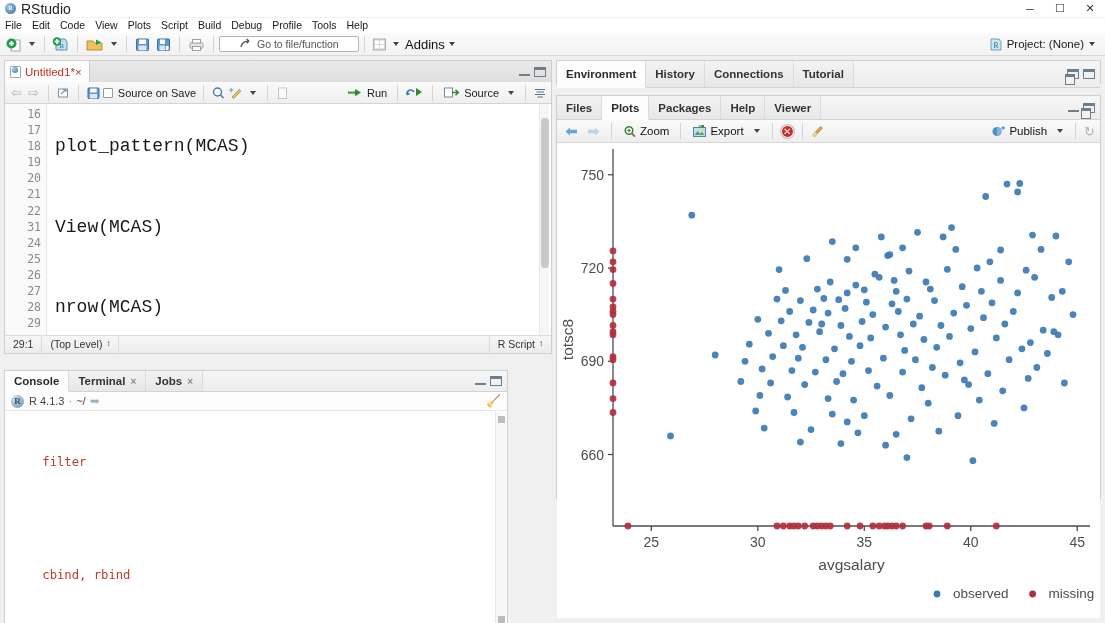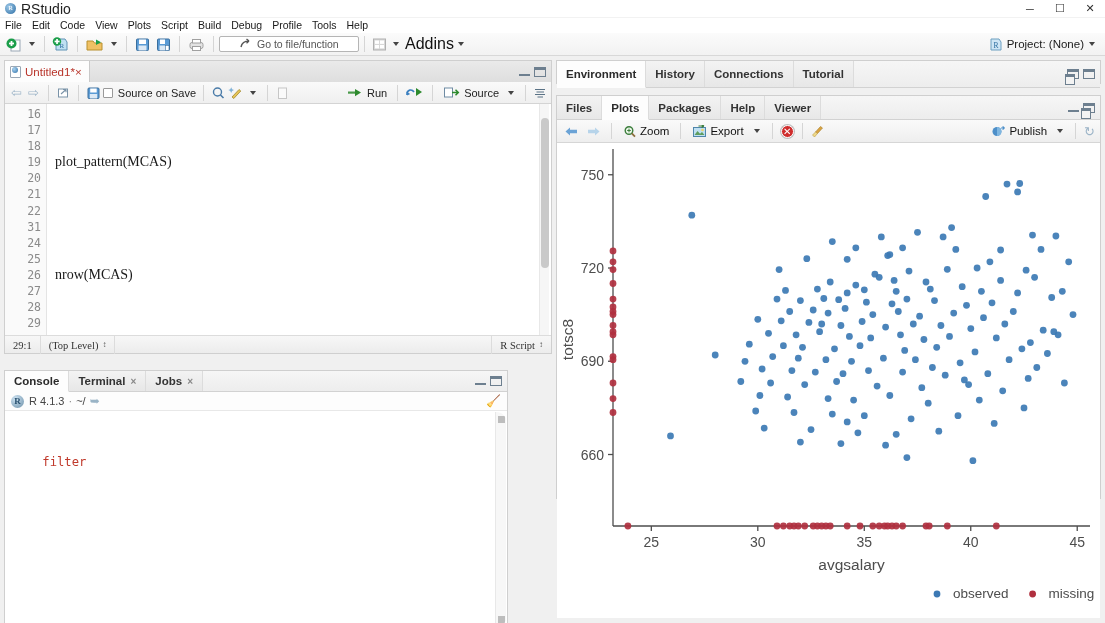--- a/index.html
+++ b/index.html
@@ -53,21 +53,21 @@
   }
   .tbsep { width: 1px; height: 16px; background: #d5d5d5; margin: 0 5px; }
   .tbtn { display: flex; align-items: center; height: 20px; padding: 0 2px; cursor: default; }
   .caret { width: 0; height: 0; border-left: 3.5px solid transparent; border-right: 3.5px solid transparent;
            border-top: 4px solid #444; margin: 0 4px; }
   .gotofile {
     width: 140px; height: 16px; border: 1px solid #b5b5b5; background: #fff;
     border-radius: 2px; display: flex; align-items: center; padding-left: 19px;
     font-size: 10.5px; color: #555;
   }
-  .addins-label { font-size: 16px; color: #111; margin-left: 2px; }
+  .addins-label { font-size: 13px; color: #111; margin-left: 2px; }
   .project-box { margin-left: auto; display: flex; align-items: center; padding-right: 6px; font-size: 11.5px; }
 
   
   .pane { position: absolute; background: #fff; border: 1px solid #cfcfcf; }
   .paneheader {
     height: 21px; background: linear-gradient(#f6f6f6, #ededed);
     border-bottom: 1px solid #d2d2d2; display: flex; align-items: stretch;
     position: relative;
   }
   .tab {
@@ -110,28 +110,28 @@
   .editorbody {
     position: absolute; left: 0; top: 43px; right: 0; bottom: 18px; background: #fff; overflow: hidden;
     display: flex;
   }
   .gutter {
     width: 42px; background: #fafafa; border-right: 1px solid #e4e4e4; text-align: right;
     padding-right: 5px; padding-top: 2px;
     font-family: "DejaVu Sans Mono", monospace; font-size: 11.5px; color: #8a8a8a; line-height: 16.1px;
   }
   .codearea {
-    flex: 1; padding-top: 18px; padding-left: 8px;
-    font-family: Liberation Serif, serif; font-size: 14px; line-height: 16.1px;
+    flex: 1; padding-top: 2px; padding-left: 8px;
+    font-family: Liberation Mono, monospace; font-size: 18px; line-height: 16.1px;
     color: #1a1a1a; white-space: pre; position: relative;
   }
   .srcstatus {
     position: absolute; left: 0; bottom: 0; width: 100%; height: 18px;
     background: linear-gradient(#f7f7f7,#ececec); border-top: 1px solid #dcdcdc;
-    display: flex; align-items: flex-start; font-size: 10.5px; color: #333; font-family: Liberation Serif, serif;
+    display: flex; align-items: flex-end; font-size: 10.5px; color: #333;
   }
   .srcstatus .cell { padding: 0 8px; border-right: 1px solid #dcdcdc; height: 18px; display:flex; align-items:center; }
   .srcstatus .right { margin-left: auto; border-right: none; border-left: 1px solid #dcdcdc; }
   .updown { display: inline-block; margin-left: 4px; font-size: 8px; line-height: 8px; color: #555; }
 
   
   #console-pane { left: 4px; top: 370px; width: 504px; height: 258px; }
   .consoleinfo {
     height: 19px; background: #fdfdfd; border-bottom: 1px solid #e8e8e8;
     display: flex; align-items: center; padding-left: 6px; font-size: 11px; color: #444;
@@ -384,20 +384,21 @@
         <div>24</div>
         <div>25</div>
         <div>26</div>
         <div>27</div>
         <div>28</div>
         <div>29</div>
       </div>
       <div class="codearea">
         <div>plot_pattern(MCAS)</div>
         <div></div>
+        <div>View(MCAS)</div>
         <div></div>
         <div>nrow(MCAS)</div>
         
         
         <div></div>
         
         
         <div></div>
         
         
@@ -446,20 +447,21 @@
       <span style="margin:0 4px;color:#888">·</span>
       <span>~/</span>
       <span style="margin-left:4px;color:#9ab4c6;font-size:12px">➥</span>
       <span class="broom">🧹</span>
     </div>
 
     <div class="consolebody">
       <div class="c-err">    filter</div>
       <div class="c-out"></div>
       <div class="c-out"></div>
+      <div class="c-err">    cbind, rbind</div>
       <div class="c-out"></div>
       
       
       
       
       
       
       
       <div style="position:absolute;right:1px;top:0;width:11px;height:100%;background:#f7f7f7;border-left:1px solid #e8e8e8">
         <div style="position:absolute;top:4px;left:2px;width:7px;height:7px;background:#bdbdbd"></div>

